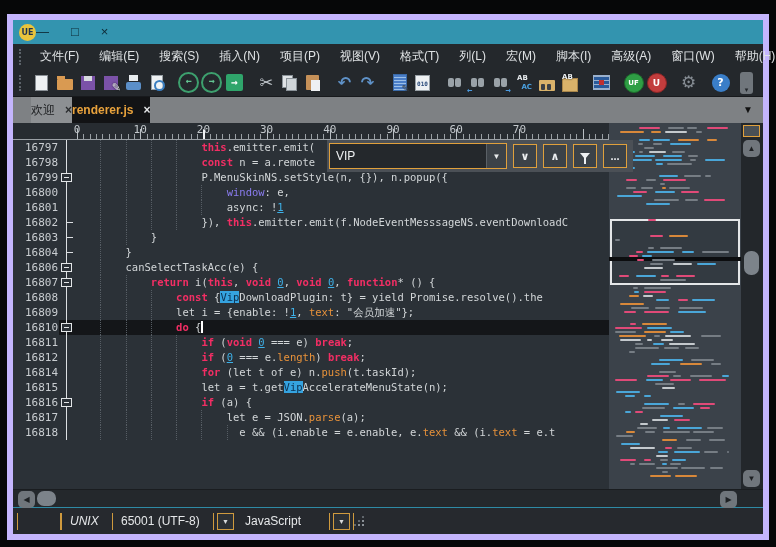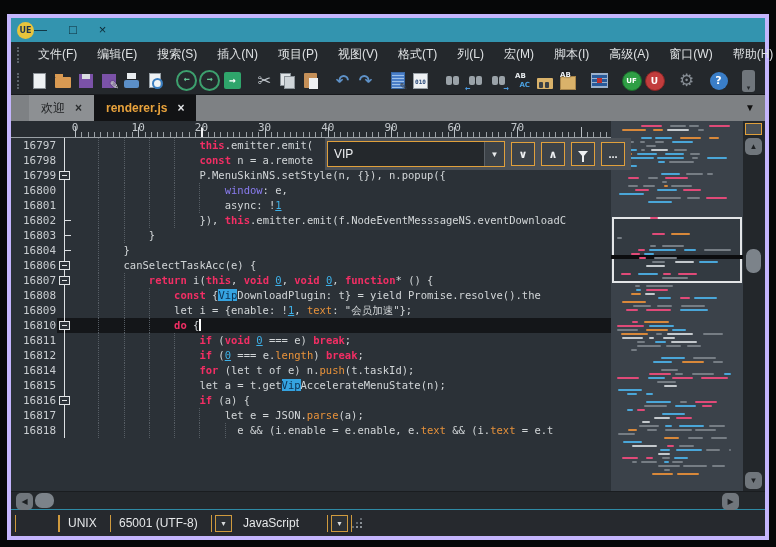--- a/index.html
+++ b/index.html
@@ -1,20 +1,20 @@
 <!DOCTYPE html>
 <html><head>
 <meta charset="utf-8">
 <style>
   *{box-sizing:border-box;margin:0;padding:0;}
   html,body{width:776px;height:547px;overflow:hidden;background:#060708;
     font-family:"Liberation Sans","DejaVu Sans",sans-serif;}
   .screen{position:relative;width:776px;height:547px;background:#060708;}
   .win{position:absolute;left:7px;top:14px;width:762px;height:526px;
-    border:4px solid #c4b5fd;background:#24282c;display:flex;flex-direction:column;}
+    border:6px solid #c4b5fd;background:#24282c;display:flex;flex-direction:column;}
   
   .titlebar{height:24px;background:#3394af;display:flex;align-items:center;padding:0 6px;flex:0 0 auto;}
   .logo{width:17px;height:17px;border-radius:50%;background:#e8c43c;color:#1d3350;
     font:bold 8px/17px "DejaVu Sans",sans-serif;text-align:center;flex:0 0 auto;}
   .title{color:#0e2a36;font-size:12px;margin-left:7px;white-space:nowrap;overflow:hidden;flex:1;}
   .winbtns{display:flex;gap:22px;margin-right:8px;}
   .winbtns span{color:#0e2a36;font-size:13px;line-height:22px;cursor:default;}
   
   .menubar{height:25px;background:#24282c;display:flex;align-items:center;flex:0 0 auto;}
   .grip{width:4px;height:16px;border-left:2px dotted #5c636a;margin:0 7px 0 6px;flex:0 0 auto;}
@@ -67,21 +67,21 @@
     font:bold 7px/18px "DejaVu Sans",sans-serif;text-align:center;border:1px solid #1c6e2c;}
   .ic-ultraedit::before{content:"U";width:18px;height:18px;border-radius:50%;background:#c23d3d;color:#fff;
     font:bold 9px/18px "DejaVu Sans",sans-serif;text-align:center;border:1px solid #8a2626;}
   .ic-settings::before{content:"⚙";font-size:17px;color:#868d94;}
   .ic-help::before{content:"?";width:18px;height:18px;border-radius:50%;background:#3a7ec8;color:#fff;
     font:bold 11px/18px "DejaVu Sans",sans-serif;text-align:center;}
   .tb-overflow{width:13px;height:22px;background:#70767c;border-radius:3px;color:#24282c;
     font-size:7px;display:flex;align-items:flex-end;justify-content:center;margin:0 10px 0 4px;flex:0 0 auto;}
   
   .tabbar{height:26px;background:#7e8184;display:flex;align-items:stretch;padding-left:18px;flex:0 0 auto;position:relative;}
-  .tab{display:flex;align-items:center;gap:10px;padding:0 12px;font-size:12px;cursor:default;}
+  .tab{display:flex;align-items:center;gap:10px;padding:0 0;font-size:12px;cursor:default;}
   .tab.inactive{background:#8d9093;color:#1d1f21;}
   .tab.active{background:#121315;color:#e8a23c;font-weight:bold;}
   .tab .x{font-size:12px;font-weight:bold;}
   .tab.inactive .x{color:#2a2c2e;}
   .tab.active .x{color:#e4e6e8;}
   .tab-dd{position:absolute;right:10px;top:7px;color:#111;font-size:10px;}
   
   .main{flex:1;display:flex;position:relative;background:#2b3137;min-height:0;}
   .editor{flex:1;display:flex;flex-direction:column;overflow:hidden;position:relative;}
   .ruler{height:17px;background:#272c31;position:relative;border-bottom:1px solid #9aa0a5;flex:0 0 auto;}
@@ -487,21 +487,21 @@
       <div class="sbtn hs-left">◀</div>
       <div class="hs-thumb"></div>
       <div class="sbtn hs-right">▶</div>
     </div>
 
     <div class="statusbar" id="status">
         <span class="sep"></span>
         <span class="seg" style="width: 42px;"></span>
         <span class="sep"></span>
         <span class="sep"></span>
-        <span class="seg" style="width: 50px;">UNIX</span>
+        <span class="seg" style="width: 50px; font-style: italic;">UNIX</span>
         <span class="sep"></span>
         <span class="seg" style="width: 100px;">65001 (UTF-8)</span>
         <span class="sep"></span>
         <span class="sb-dd">▼</span>
         <span class="seg" style="width: 92px;">JavaScript</span>
         <span class="sep"></span>
         <span class="sb-dd">▼</span>
         <span class="sep"></span>
         <span class="gripdots"></span>
       </div>

